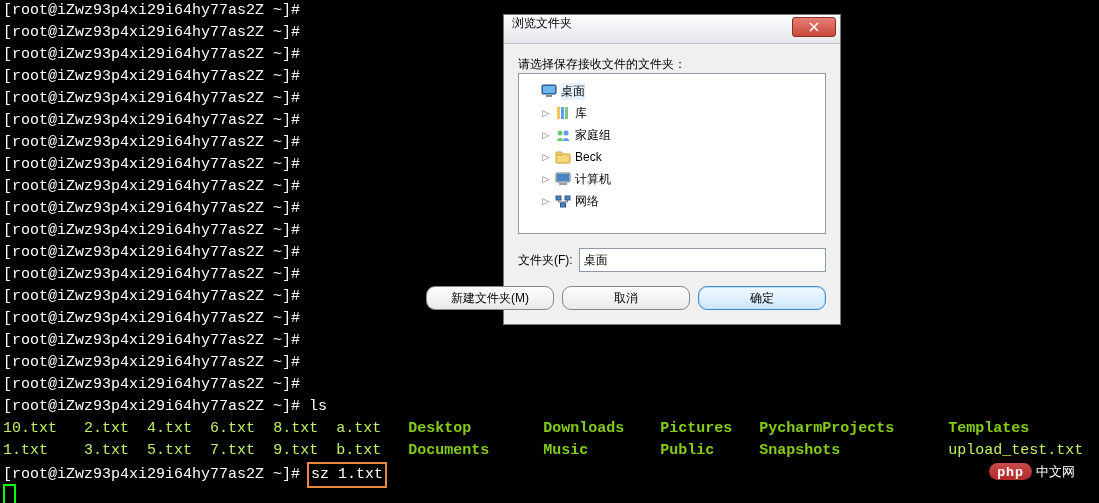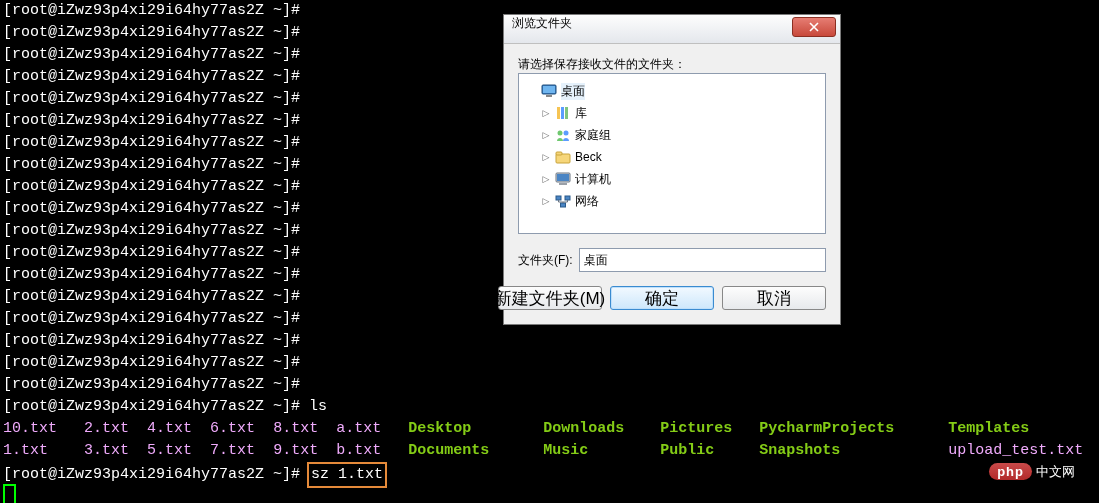--- a/index.html
+++ b/index.html
@@ -1,40 +1,40 @@
 <!DOCTYPE html>
 <html><head>
 <meta charset="utf-8">
 <style>
   html,body{margin:0;padding:0;width:1099px;height:503px;background:#000;font-family:Consolas,"Courier New",monospace;font-size:15px;color:#fff;overflow:hidden;position:relative}
   .terminal{position:absolute;top:0;left:0;width:1099px;height:503px;white-space:pre;line-height:22px;padding-left:3px}
   .prompt-line{height:22px}
   .dir{color:#84cc16;font-weight:bold}
-  .file{color:#f0abfc}
+  .file{color:#bef264}
   .highlight-box{display:inline-block;border:2px solid #e58a3a;padding:0 2px;margin-left:-2px;margin-right:-2px}
   .cursor{display:inline-block;width:9px;height:18px;border:2px solid #00ff00;vertical-align:middle}
   
   .dialog{position:absolute;left:503px;top:14px;width:336px;background:#f0f0f0;border:1px solid #7a7a7a;box-shadow:3px 3px 10px rgba(0,0,0,.5);font-family:"Microsoft YaHei","SimSun",Arial,sans-serif;font-size:12px;color:#000}
   .titlebar{height:28px;background:linear-gradient(#fdfdfd,#e4e7ec);border-bottom:1px solid #bfbfbf;display:flex;align-items:flex-start;padding-left:8px;position:relative}
   .titlebar .title{font-size:12px}
   .close-btn{position:absolute;right:4px;top:2px;width:42px;height:18px;background:linear-gradient(#e67d73,#c8493b);border:1px solid #8b2f22;border-radius:3px;display:flex;align-items:center;justify-content:center;color:#fff;font-weight:bold;font-size:11px}
   .dlg-body{padding:12px 14px 14px}
   .instruction{margin-bottom:0;font-size:12px}
   .tree-box{background:#fff;border:1px solid #8e9bae;height:147px;overflow:auto;padding:6px 4px}
   .tree-item{display:flex;align-items:center;height:22px;padding-left:6px;gap:4px}
   .tree-item .expander{width:10px;height:10px;display:inline-flex;align-items:center;justify-content:center;font-size:9px;color:#6b6b6b}
   .tree-item .label{font-size:12px}
   .tree-item.selected .label{background:#e5f1fb}
   .icon{width:16px;height:16px;display:inline-block;position:relative}
   .icon svg{width:16px;height:16px;display:block}
   .field-row{display:flex;align-items:center;margin-top:14px;gap:6px}
   .field-row label{font-size:12px;white-space:nowrap}
   .path-input{flex:1;height:20px;border:1px solid #8e9bae;background:#fff;padding:1px 4px;font-size:12px;font-family:inherit}
   .button-row{display:flex;justify-content:flex-end;gap:8px;margin-top:14px}
-  .btn{height:22px;min-width:78px;background:linear-gradient(#fdfdfd,#e7e9ec);border:1px solid #888;border-radius:3px;font-size:17px;display:flex;align-items:center;justify-content:center;padding:0 12px;white-space:nowrap}
+  .btn{height:22px;min-width:78px;background:linear-gradient(#fdfdfd,#e7e9ec);border:1px solid #888;border-radius:9px;font-size:12px;display:flex;align-items:center;justify-content:center;padding:0 24px;white-space:nowrap}
   .btn.primary{border:1px solid #3a8bd0;background:linear-gradient(#f2f9ff,#cde7fb);box-shadow:inset 0 0 0 1px #bfe0fb}
   .btn.new-folder{margin-right:auto}
   
   .watermark{position:absolute;right:24px;bottom:20px;height:20px;display:flex;align-items:flex-start;font-family:"Microsoft YaHei",sans-serif;font-size:13px;color:#fff}
   .watermark .badge{background:linear-gradient(#c94a4a,#b22a2a);border-radius:10px;padding:1px 8px;margin-right:4px;font-weight:bold;letter-spacing:1px}
   .mono{font-family:Consolas,"Courier New",monospace}
 </style>
 </head>
 <body>
 
@@ -119,22 +119,22 @@
           </span>
           <span class="label">网络</span>
         </div>
       </div>
     <div class="field-row">
       <label>文件夹(F):</label>
       <input class="path-input" value="桌面" style="">
     </div>
     <div class="button-row">
       <div class="btn new-folder">新建文件夹(M)</div>
+      <div class="btn">取消</div>
       <div class="btn primary">确定</div>
-      <div class="btn">取消</div>
     </div>
   </div>
 </div>
 
 <div class="watermark">
   <span class="badge">php</span>
   <span>中文网</span>
 </div>
 
 </body></html>

